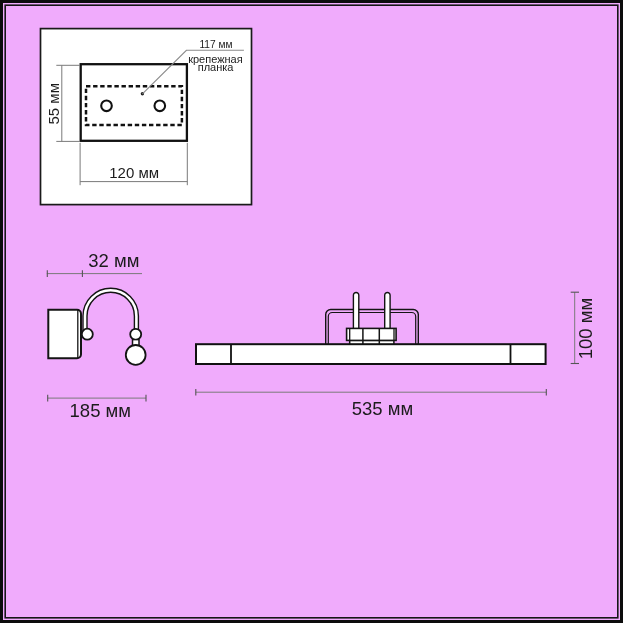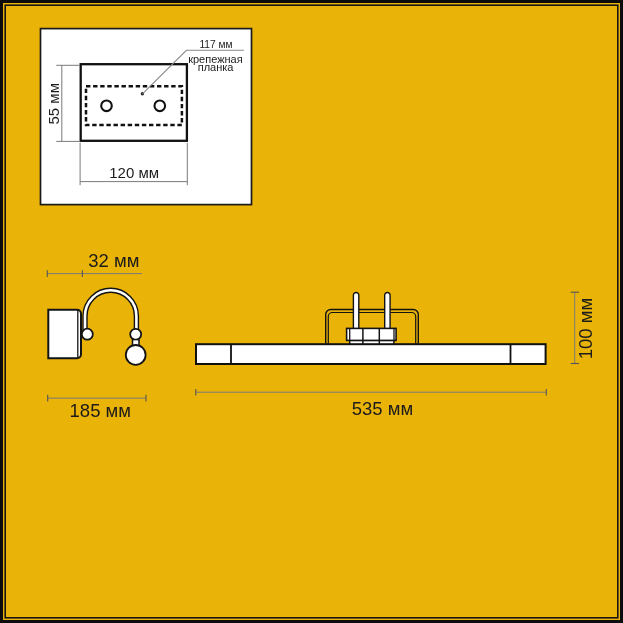--- a/index.html
+++ b/index.html
@@ -1,16 +1,16 @@
 <!DOCTYPE html>
 <html><head>
 <meta charset="utf-8">
 <style>
 html,body{margin:0;padding:0;background:#ffffff;}
-#canvas{position:relative;width:623px;height:623px;background:#eab308;overflow:hidden;}
+#canvas{position:relative;width:623px;height:623px;background:#f0abfc;overflow:hidden;}
 svg text{font-family:"Liberation Sans",sans-serif;fill:#1c1c1c;}
 </style>
 </head>
 <body>
 <div id="canvas">
 <svg width="623" height="623" viewBox="0 0 623 623">
 
 <g>
         <rect x="0" y="0" width="623" height="623" fill="none" stroke="#0c0c0c" stroke-width="6"></rect>
       </g>

